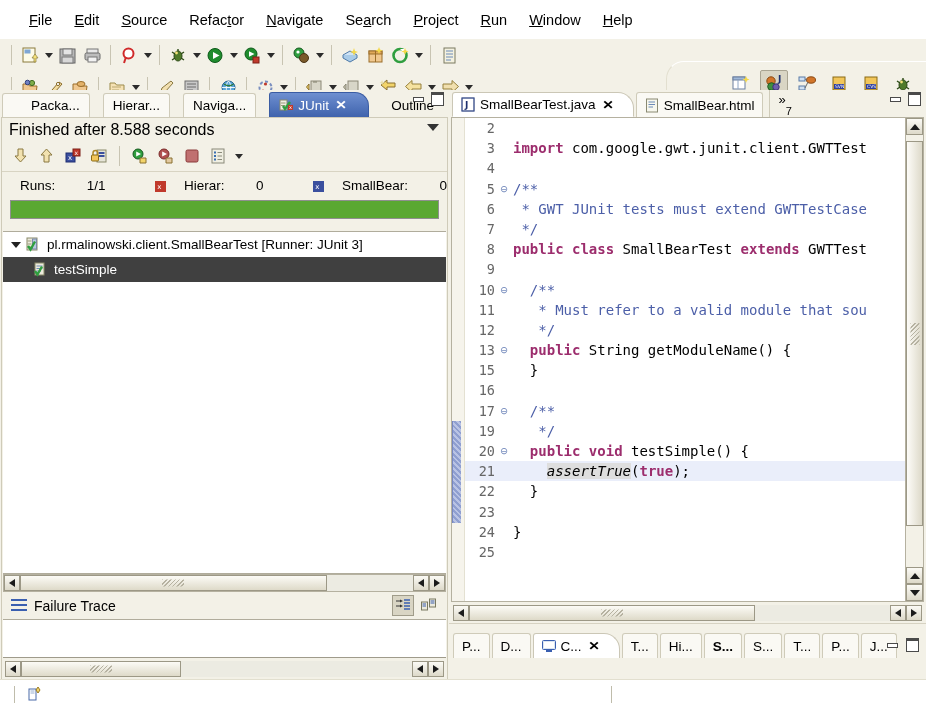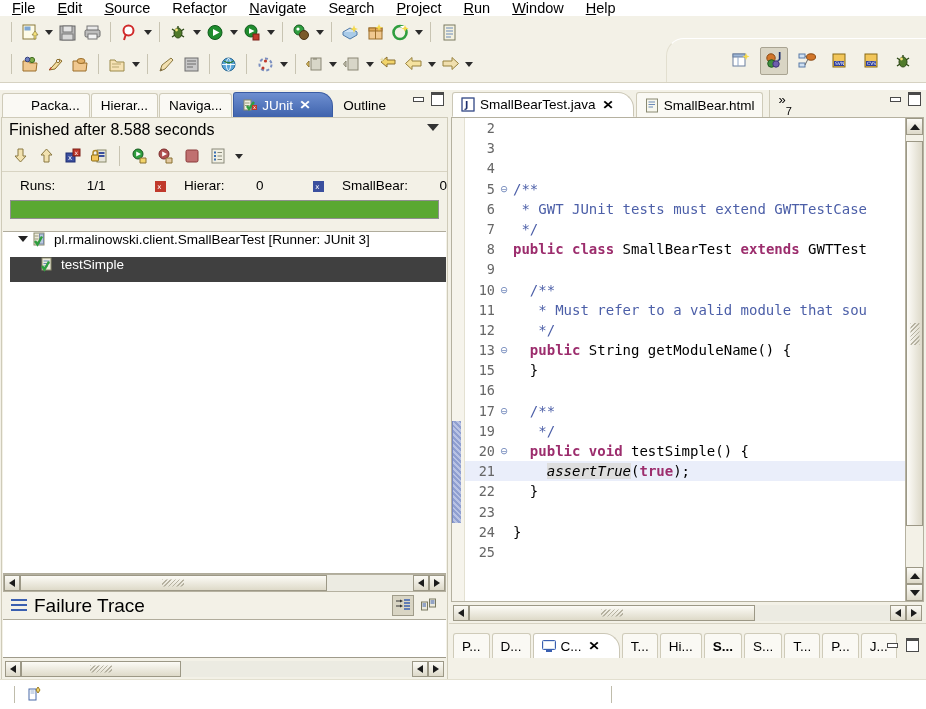--- a/index.html
+++ b/index.html
@@ -9,25 +9,25 @@
   body {
     width: 926px; height: 709px;
     font-family: "Liberation Sans", sans-serif;
     font-size: 13px;
     color: #000;
     overflow: hidden;
     position: relative;
   }
   
   #menubar {
-    height: 16px;
+    height: 39px;
     background: #ffffff;
     display: flex;
     align-items: center;
-    padding-left: 12px;
+    padding-left: 29px;
     gap: 22px;
   }
   .menu-item {
     font-size: 14.5px;
     color: #000;
     white-space: nowrap;
     cursor: default;
   }
   .menu-item u { text-decoration: underline; }
 
@@ -108,20 +108,21 @@
     position: relative;
     box-sizing: border-box;
   }
   .viewtabs {
     height: 27px;
     display: flex;
     align-items: flex-end;
     background: #f3f1e7;
     position: relative;
     padding-left: 2px;
+    gap: 12px;
   }
   .vtab {
     height: 24px;
     display: flex; align-items: center;
     padding: 0 9px;
     font-size: 13.5px;
     color: #000;
     background: #faf9f4;
     border: 1px solid #cfcbb9;
     border-bottom: none;
@@ -239,25 +240,24 @@
     position: absolute;
     top: 113px; left: 1px; right: 1px;
     bottom: 105px;
     background: #ffffff;
     border-top: 1px solid #b0ac9c;
     border-bottom: 1px solid #b0ac9c;
     overflow: hidden;
   }
   .tree-row {
     height: 25px;
-    display: flex; 
+    display: flex; align-items: center;
     font-size: 13.5px;
     padding-left: 6px;
     white-space: nowrap;
-    margin-left: 7px;
   }
   .tree-row.sel {
     background: #404040;
     color: #ffffff;
   }
   .tw {
     width: 14px; height: 14px;
     margin-right: 3px;
     display: flex; align-items: center; justify-content: center;
   }
@@ -321,21 +321,21 @@
     background: repeating-linear-gradient(135deg,#b6b2a1 0 1px,transparent 1px 3px);
   }
   #failure-header {
     position: absolute;
     left: 1px; right: 1px;
     bottom: 60px;
     height: 27px;
     background: #f3f1e7;
     display: flex; align-items: center;
     padding-left: 8px;
-    font-size: 19px;
+    font-size: 14px;
   }
   #failure-header .ft-icon {
     width: 16px; height: 13px; margin-right: 7px;
     background:
       linear-gradient(#3a5fb0,#3a5fb0) 0 0/16px 2px no-repeat,
       linear-gradient(#3a5fb0,#3a5fb0) 0 5px/16px 2px no-repeat,
       linear-gradient(#3a5fb0,#3a5fb0) 0 10px/16px 2px no-repeat;
   }
   #failure-header .ft-btns {
     position: absolute; right: 6px; top: 3px;
@@ -1147,21 +1147,21 @@
         <div class="ctrl-max"></div>
       </div>
     </div>
 
     <div id="editor-area">
       <div id="marker-col">
         <div id="change-bar" style="top:303px;height:102px;"></div>
       </div>
       <div id="code-scroll">
           <div class="cline"><span class="lnum">2</span><span class="fold"></span><span class="ctext"></span></div>
-          <div class="cline"><span class="lnum">3</span><span class="fold"></span></div>
+          <div class="cline"><span class="lnum">3</span><span class="fold"></span><span class="ctext"><span class="kw">import </span><span class="plain">com.google.gwt.junit.client.GWTTest</span></span></div>
           <div class="cline"><span class="lnum">4</span><span class="fold"></span><span class="ctext"></span></div>
           <div class="cline"><span class="lnum">5</span><span class="fold">⊖</span><span class="ctext"><span class="cmt">/**</span></span></div>
           <div class="cline"><span class="lnum">6</span><span class="fold"></span><span class="ctext"><span class="cmt"> * GWT JUnit tests must extend GWTTestCase</span></span></div>
           <div class="cline"><span class="lnum">7</span><span class="fold"></span><span class="ctext"><span class="cmt"> */</span></span></div>
           <div class="cline"><span class="lnum">8</span><span class="fold"></span><span class="ctext"><span class="kw">public class </span><span class="plain">SmallBearTest </span><span class="kw">extends </span><span class="plain">GWTTest</span></span></div>
           <div class="cline"><span class="lnum">9</span><span class="fold"></span><span class="ctext"></span></div>
           <div class="cline"><span class="lnum">10</span><span class="fold">⊖</span><span class="ctext"><span class="cmt">  /**</span></span></div>
           <div class="cline"><span class="lnum">11</span><span class="fold"></span><span class="ctext"><span class="cmt">   * Must refer to a valid module that sou</span></span></div>
           <div class="cline"><span class="lnum">12</span><span class="fold"></span><span class="ctext"><span class="cmt">   */</span></span></div>
           <div class="cline"><span class="lnum">13</span><span class="fold">⊖</span><span class="ctext"><span class="kw">  public </span><span class="plain">String getModuleName() {</span></span></div>

